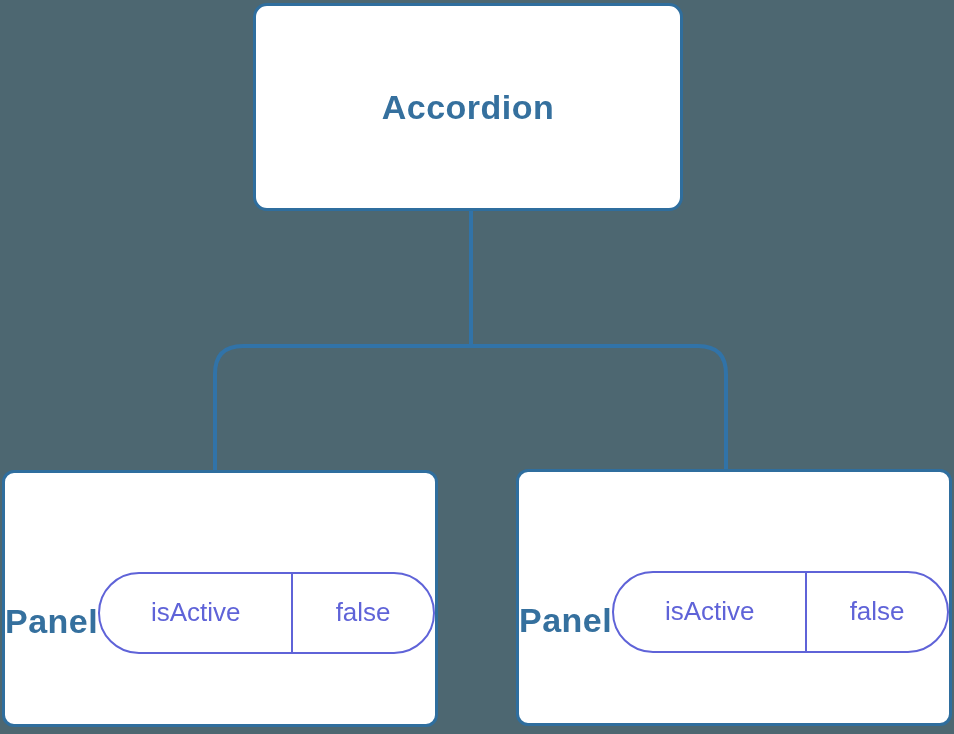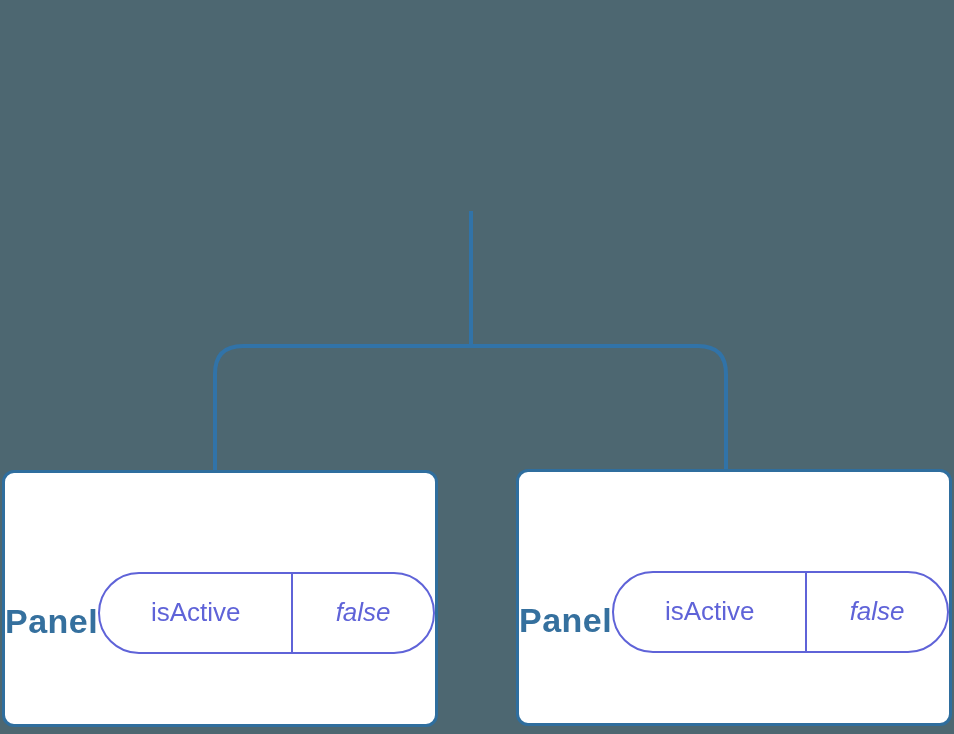--- a/index.html
+++ b/index.html
@@ -66,33 +66,36 @@
     color:var(--prop);
     font-size:26px;
   }
   .prop-name{
     flex:0 0 58%;
     border-right:2px solid var(--prop);
     display:flex;align-items:center;justify-content:center;
   }
   .prop-value{
     flex:1 1 auto;
-    display:flex;align-items:center;justify-content:center;font-style:italic;
+    display:flex;align-items:center;justify-content:center;
   }
 </style>
 </head>
 <body>
 
 <div class="canvas">
 
   <svg class="connector-svg" viewBox="0 0 954 734" xmlns="http://www.w3.org/2000/svg" aria-hidden="true">
     <path d="M471,211 L471,346"></path>
     <path d="M215,471 L215,374 Q215,346 243,346 L698,346 Q726,346 726,374 L726,471"></path>
   </svg>
 
+  <div class="node root-node">
+    <span class="node-label">Accordion</span>
+  </div>
 
   <div class="node panel-node panel-left">
     <span class="node-label">Panel</span>
     <div class="prop-pill">
       <span class="prop-name">isActive</span>
       <span class="prop-value">false</span>
     </div>
   </div>
 
   <div class="node panel-node panel-right">

